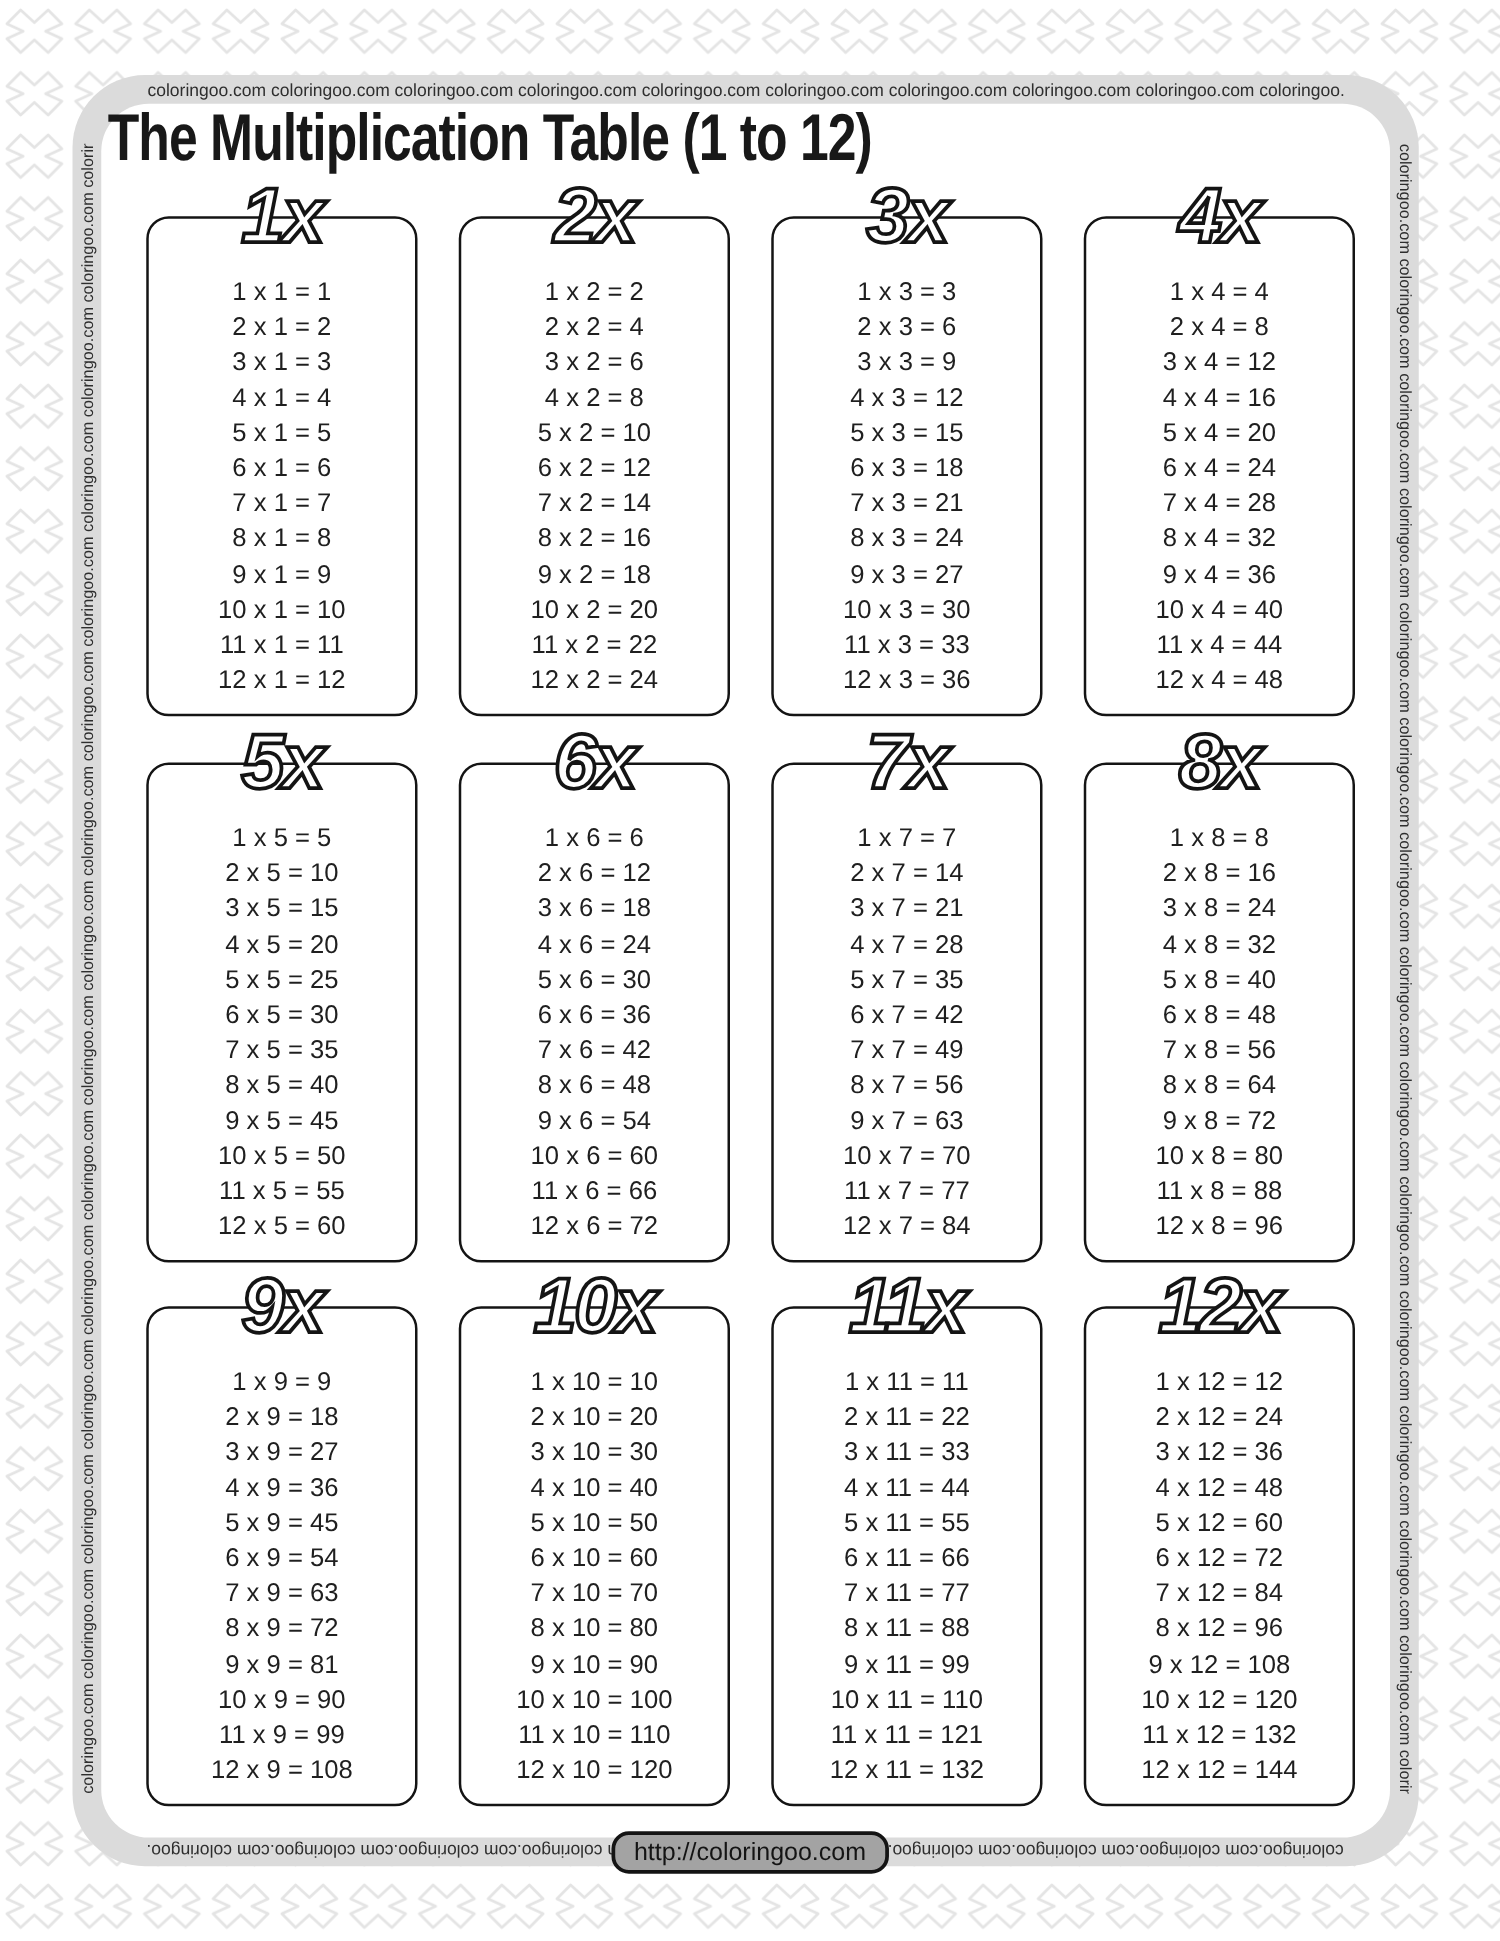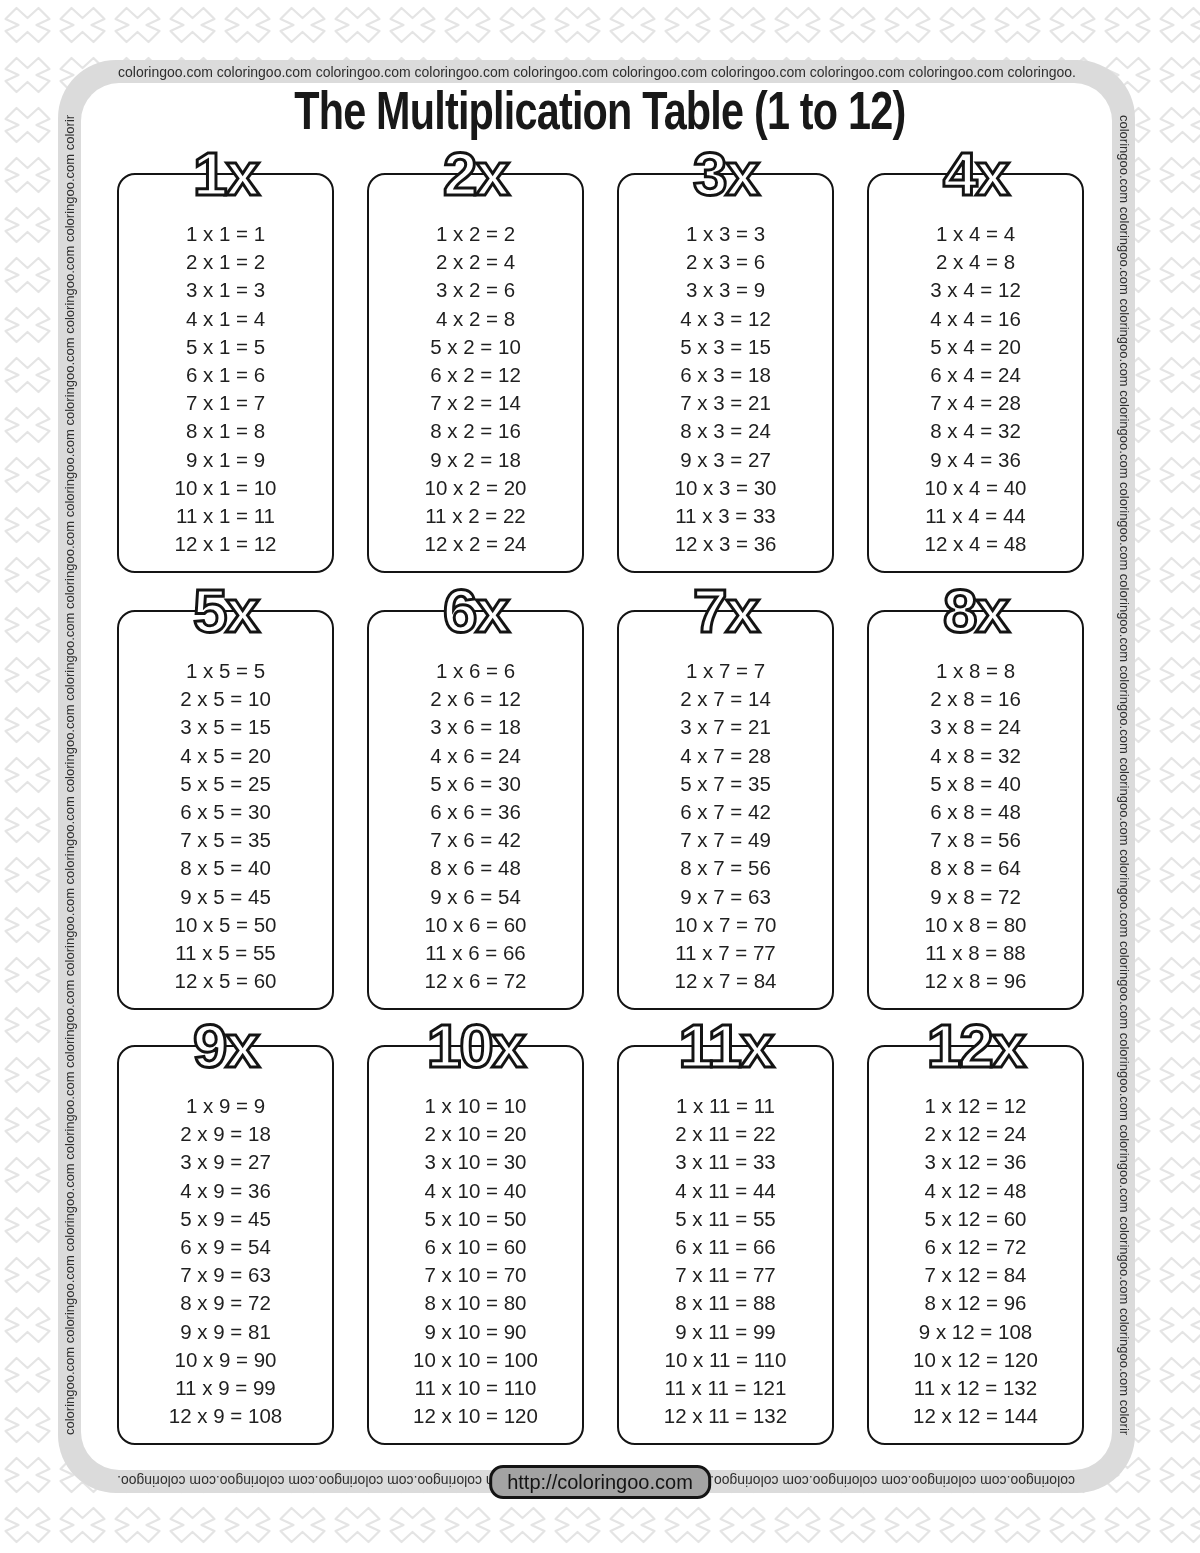--- a/index.html
+++ b/index.html
@@ -25,36 +25,36 @@
     position:absolute;z-index:2;color:#2e2e2e;
     white-space:nowrap;overflow:hidden;
   }
   .wm-top{left:118px;right:125px;top:61px;height:22px;line-height:22px;font-size:14px;}
   .wm-bottom{left:118px;right:125px;top:1470px;height:22px;line-height:22px;font-size:14px;transform:rotate(180deg);}
   .wm-left{left:59px;top:115px;width:22px;height:1320px;writing-mode:vertical-rl;transform:rotate(180deg);line-height:22px;font-size:13px;}
   .wm-right{left:1113px;top:115px;width:22px;height:1320px;writing-mode:vertical-rl;line-height:22px;font-size:13px;}
   .content{position:absolute;left:0;top:0;width:1200px;height:1553px;z-index:3;}
   .page-title{
     position:absolute;left:0;right:0;top:80px;
-    text-align:center;font-size:53px;font-weight:bold;color:#181818;
+    text-align:left;font-size:53px;font-weight:bold;color:#181818;
     letter-spacing:-1px;margin:0;
   }
   .page-title span{display:inline-block;transform:scaleX(0.78);transform-origin:center;}
   
   .card{
     position:absolute;width:217px;height:400px;
     border:2.5px solid #141414;border-radius:18px;
     background:#ffffff;text-align:center;box-sizing:border-box;
   }
   .bubble{
     position:absolute;top:0;left:50%;
     transform:translate(-50%,-52%);
     font-size:62px;font-weight:bold;letter-spacing:-2px;
     color:#ffffff;-webkit-text-stroke:3px #141414;
-    white-space:nowrap;line-height:1;
+    white-space:nowrap;line-height:1;font-style:italic;
   }
   .lines{
     display:inline-block;text-align:center;
     margin-top:45px;
     font-size:20.5px;line-height:28.2px;color:#1f1f1f;
   }
   .url-box{
     position:absolute;left:50%;top:1465px;transform:translateX(-50%);
     background:#a3a3a3;border:3px solid #141414;border-radius:14px;
     padding:1px 15px;font-size:20px;color:#141414;line-height:26px;

